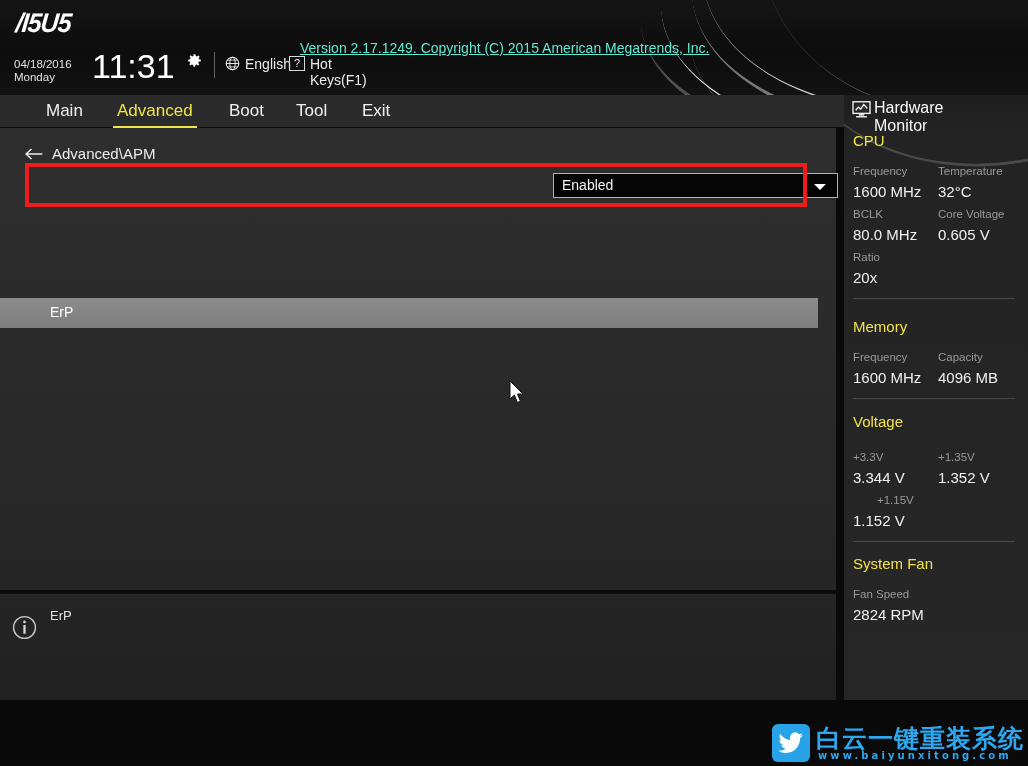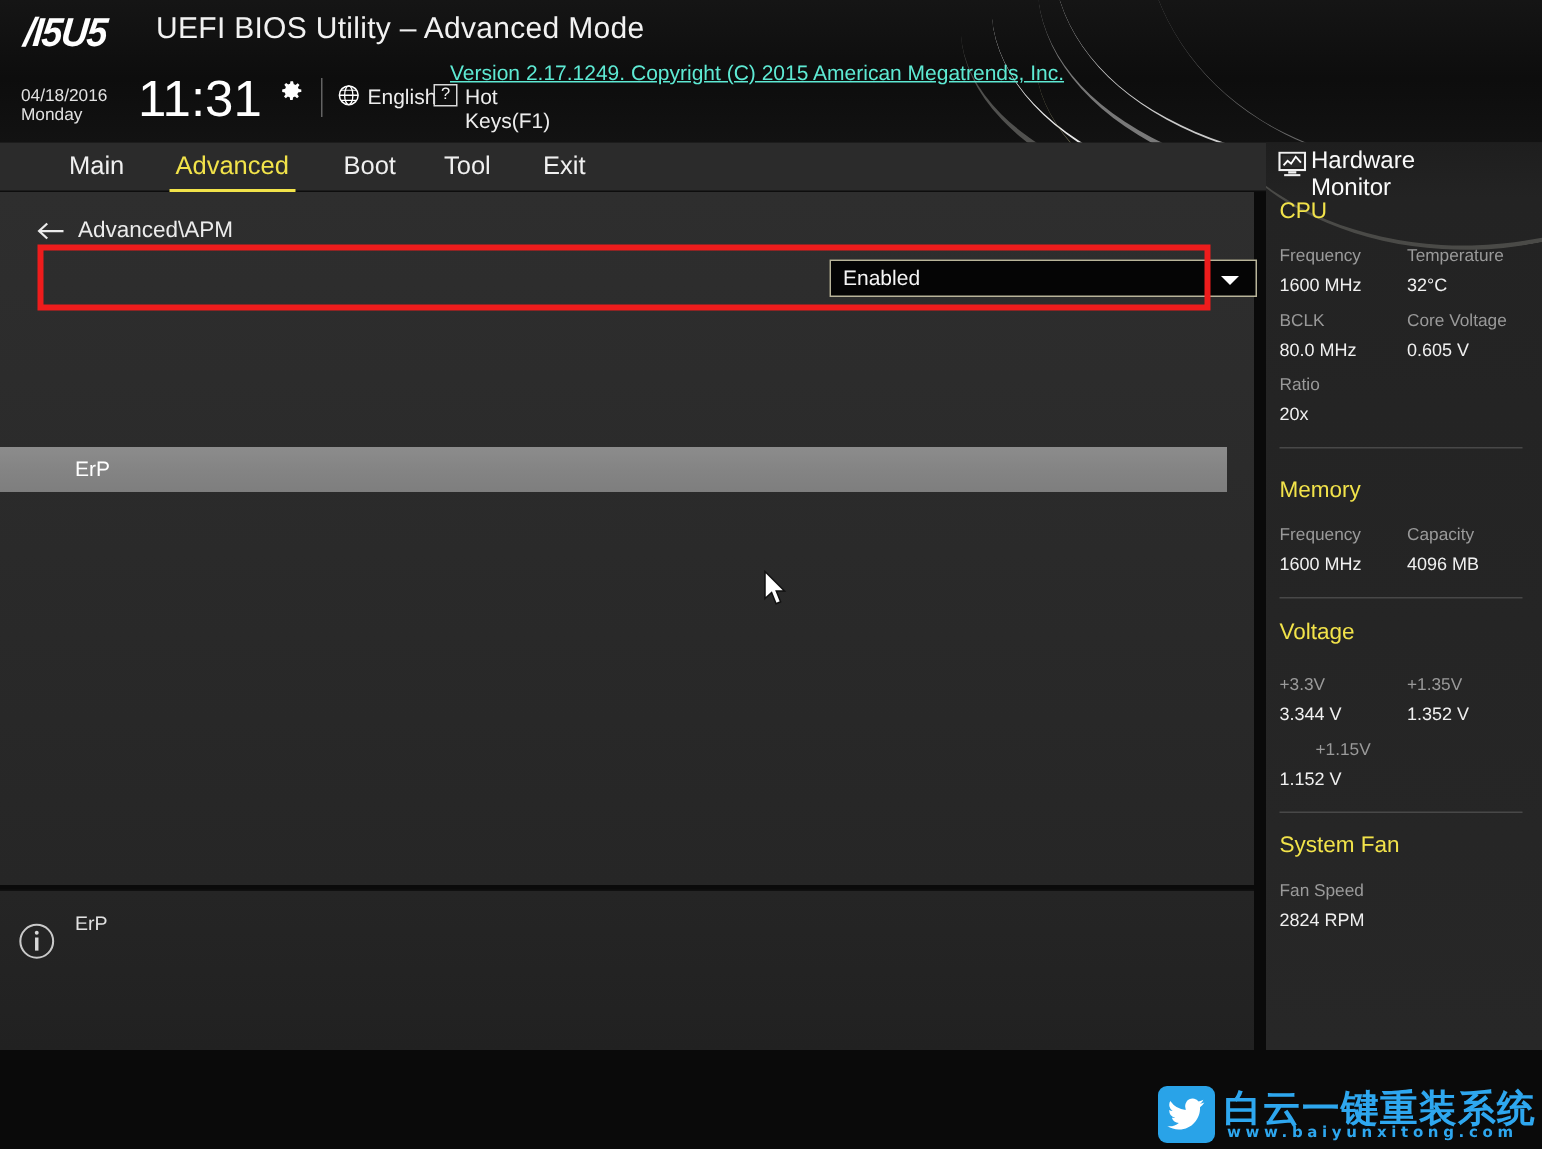--- a/index.html
+++ b/index.html
@@ -178,21 +178,21 @@
     font-size:16px; color:#fafafa;
   }
 
   .hw-section-title {
     position:absolute; left:9px; font-size:15px; color:#f2e34a;
   }
   .hw-key {
     position:absolute; font-size:11.5px; color:#9a9a9a;
   }
   .hw-val {
-    position:absolute; font-size:12px; color:#f0f0f0;
+    position:absolute; font-size:15px; color:#f0f0f0;
   }
   .hw-rule {
     position:absolute; left:9px; width:162px; height:1px;
     background:#484848;
   }
 
   
   #info-panel {
     position:absolute; left:0; top:593px; width:836px; height:107px;
     background:linear-gradient(180deg,#252525 0%,#212121 100%);
@@ -256,21 +256,20 @@
 
 <div id="header">
   <div class="swoosh sw6"></div>
   <div class="swoosh sw1"></div>
   <div class="swoosh sw2"></div>
   <div class="swoosh sw3"></div>
   <div class="swoosh sw4"></div>
   <div class="swoosh sw5"></div>
 
   <div id="asus-logo">/I5U5</div>
-  <div id="app-title">UEFI BIOS Utility – Advanced Mode</div>
 
   <div id="clockbar">
     <div id="date-block">
       <div>04/18/2016</div>
       <div>Monday</div>
     </div>
     <div id="time-text">11:31</div>
 
     <svg id="gear-icon" viewBox="0 0 24 24">
       <path fill="#ffffff" d="M12 8.4a3.6 3.6 0 100 7.2 3.6 3.6 0 000-7.2zm0 5.6a2 2 0 110-4 2 2 0 010 4z"></path>

